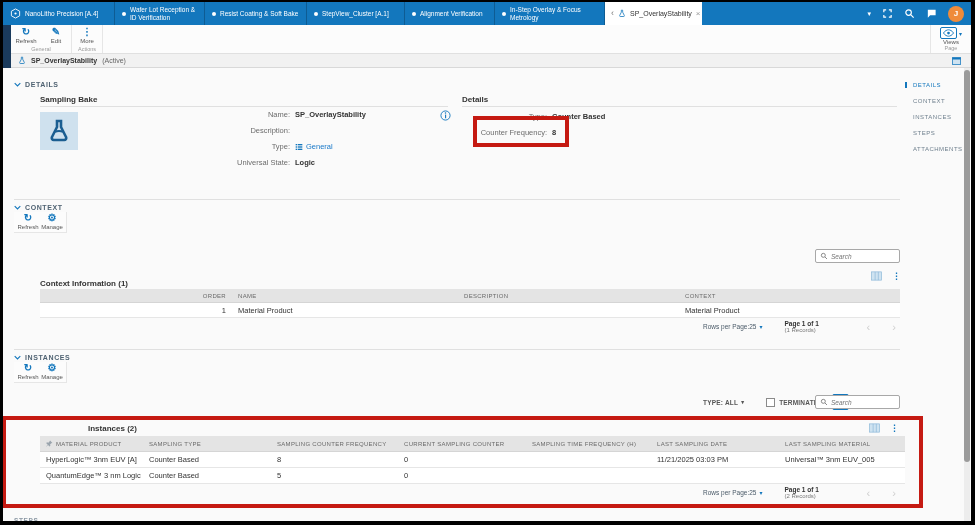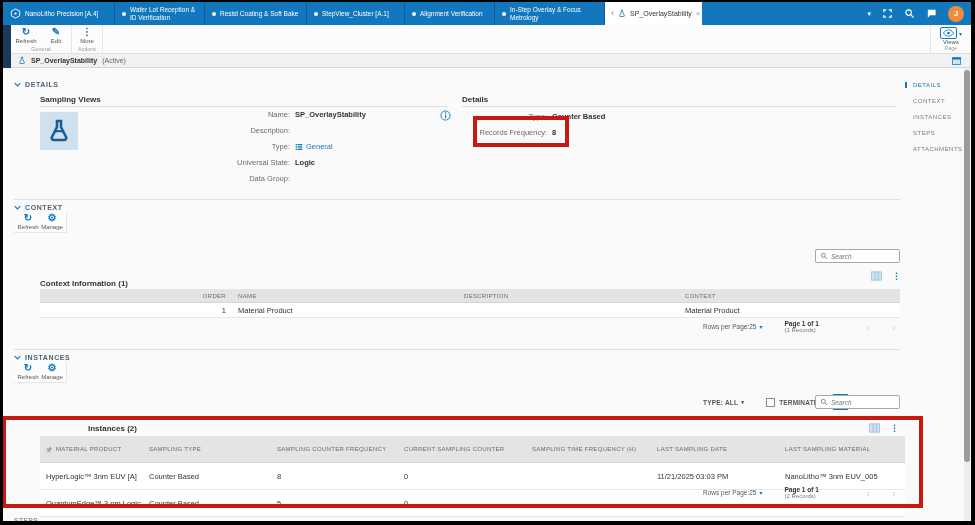--- a/index.html
+++ b/index.html
@@ -73,21 +73,21 @@
   .vdots { color:#1377bd; font-weight:bold; font-size:9px; cursor:pointer; line-height:1; }
 
   .grid-table { position:absolute; background:#fff; }
   .grow { display:grid; align-items:center; border-bottom:1px solid #e6e6e6; }
   .ghead { background:#e4e4e4; border-bottom:1px solid #d5d5d5; }
   .gcell { padding:0 6px; font-size:7.5px; color:#333; overflow:hidden; white-space:nowrap; }
   .ghead .gcell { font-size:6px; color:#6a6a6a; letter-spacing:.3px; text-transform:uppercase; display:flex; align-items:center; gap:3px; }
   .num-r { text-align:right; }
   .ctx-cols { grid-template-columns:192px 226px 221px 1fr; }
   .ins-cols { grid-template-columns:103px 128px 127px 128px 125px 128px 1fr; }
-  .h14 { height:14px; } .h15 { height:15px; } .h16 { height:27px; }
+  .h14 { height:14px; } .h15 { height:15px; } .h16 { height:16px; }
 
   .pagination { position:absolute; display:flex; align-items:center; }
   .rpp { font-size:6.5px; color:#4a5a68; display:flex; align-items:center; gap:3px; cursor:pointer; }
   .rpp .c { color:#1377bd; font-size:6px; }
   .pageinfo { margin-left:22px; width:60px; }
   .pageinfo .p1 { font-size:6.5px; color:#333; font-weight:bold; }
   .pageinfo .p2 { font-size:6px; color:#777; }
   .pg-arrow { color:#cfcfcf; font-size:11px; margin-left:22px; cursor:default; }
 
   .filterbar { position:absolute; display:flex; align-items:center; }
@@ -234,21 +234,21 @@
 
     <div class="content">
 
       <div class="sec-head" style="left:11px; top:13px;">
         <svg width="7" height="5" viewBox="0 0 10 6">
             <path d="M1 1l4 4 4-4" fill="none" stroke="#1377bd" stroke-width="1.6"></path>
           </svg>
         <span>DETAILS</span>
       </div>
 
-      <div class="panel-title" style="left:37px; top:27px;">Sampling Views</div>
+      <div class="panel-title" style="left:37px; top:27px;">Sampling Bake</div>
       <div class="hr" style="left:37px; top:38px; width:408px;"></div>
       <div class="panel-title" style="left:459px; top:27px;">Details</div>
       <div class="hr" style="left:459px; top:38px; width:435px;"></div>
 
       <div class="bigicon">
         <svg width="24" height="24" viewBox="0 0 24 24">
             <path d="M10 2h4v6l5 10a2 2 0 0 1-1.8 3H6.8A2 2 0 0 1 5 18l5-10z" fill="none" stroke="#1b5e91" stroke-width="2.6"></path>
             <path d="M8 13c2-1.5 6-1.5 8 0" fill="none" stroke="#1b5e91" stroke-width="2"></path>
           </svg>
       </div>
@@ -272,39 +272,35 @@
               <rect x="2" y="17" width="4" height="4" fill="#1377bd"></rect>
               <rect x="8" y="17" width="14" height="4" fill="#1377bd"></rect>
             </svg>
           <span class="link">General</span>
         </span>
       </div>
       <div class="field left-f" style="left:37px; top:90px;">
         <span class="flabel">Universal State:</span>
         <span class="fvalue">Logic</span>
       </div>
-      <div class="field left-f" style="left:37px; top:106px;">
-        <span class="flabel">Data Group:</span>
-        <span class="fvalue"></span>
-      </div>
 
       <span style="position:absolute; left:437px; top:42px;">
         <svg width="11" height="11" viewBox="0 0 24 24">
             <circle cx="12" cy="12" r="10" fill="none" stroke="#1377bd" stroke-width="2"></circle>
             <rect x="11" y="10" width="2.4" height="8" fill="#1377bd"></rect>
             <circle cx="12" cy="6.5" r="1.6" fill="#1377bd"></circle>
           </svg>
       </span>
 
       <div class="field right-f" style="left:444px; top:44px;">
         <span class="flabel">Type:</span>
         <span class="fvalue">Counter Based</span>
       </div>
       <div class="field right-f" style="left:415px; top:60px;">
-        <span class="flabel" style="width:129px;">Records Frequency:</span>
+        <span class="flabel" style="width:129px;">Counter Frequency:</span>
         <span class="fvalue">8</span>
       </div>
 
       <div class="redbox" style="left:470px; top:48px; width:96px; height:31px;"></div>
 
       <div class="hr" style="left:11px; top:131px; width:886px;"></div>
       <div class="sec-head" style="left:11px; top:136px;">
         <svg width="7" height="5" viewBox="0 0 10 6">
             <path d="M1 1l4 4 4-4" fill="none" stroke="#1377bd" stroke-width="1.6"></path>
           </svg>
@@ -434,21 +430,21 @@
           <div class="gcell">LAST SAMPLING DATE</div>
           <div class="gcell">LAST SAMPLING MATERIAL</div>
         </div>
         <div class="grow ins-cols h16">
           <div class="gcell link">HyperLogic™ 3nm EUV [A]</div>
           <div class="gcell">Counter Based</div>
           <div class="gcell">8</div>
           <div class="gcell">0</div>
           <div class="gcell"></div>
           <div class="gcell">11/21/2025 03:03 PM</div>
-          <div class="gcell">NanoLitho™ 3nm EUV_005</div>
+          <div class="gcell">Universal™ 3nm EUV_005</div>
         </div>
         <div class="grow ins-cols h16">
           <div class="gcell link">QuantumEdge™ 3 nm Logic SoC Wafer (300 mn</div>
           <div class="gcell">Counter Based</div>
           <div class="gcell">5</div>
           <div class="gcell">0</div>
           <div class="gcell"></div>
           <div class="gcell"></div>
           <div class="gcell"></div>
         </div>

